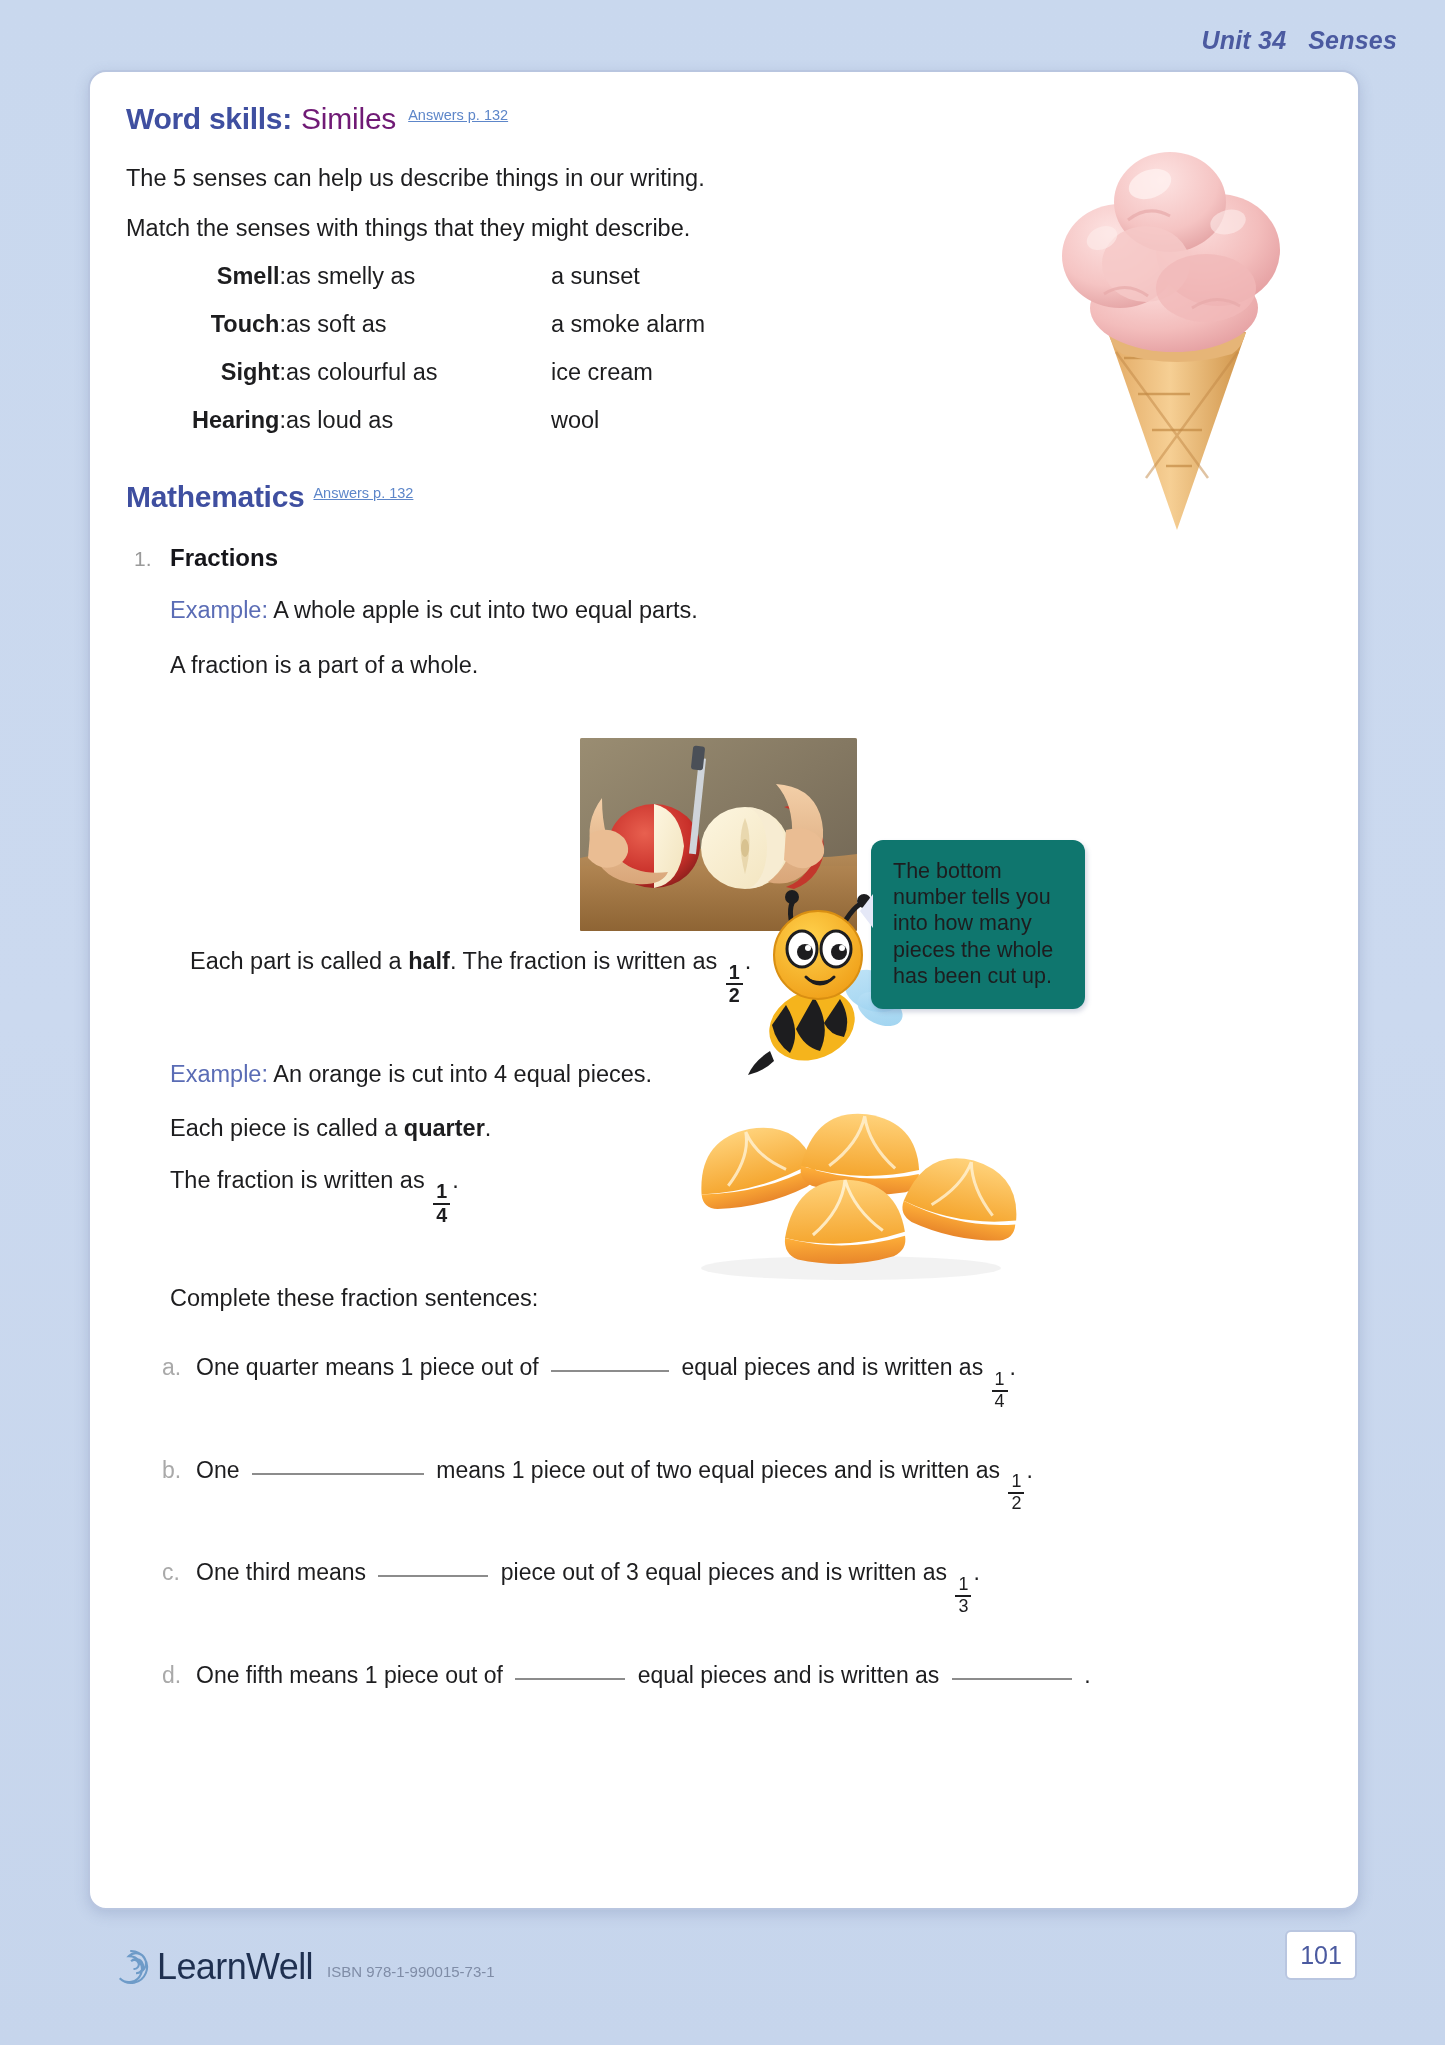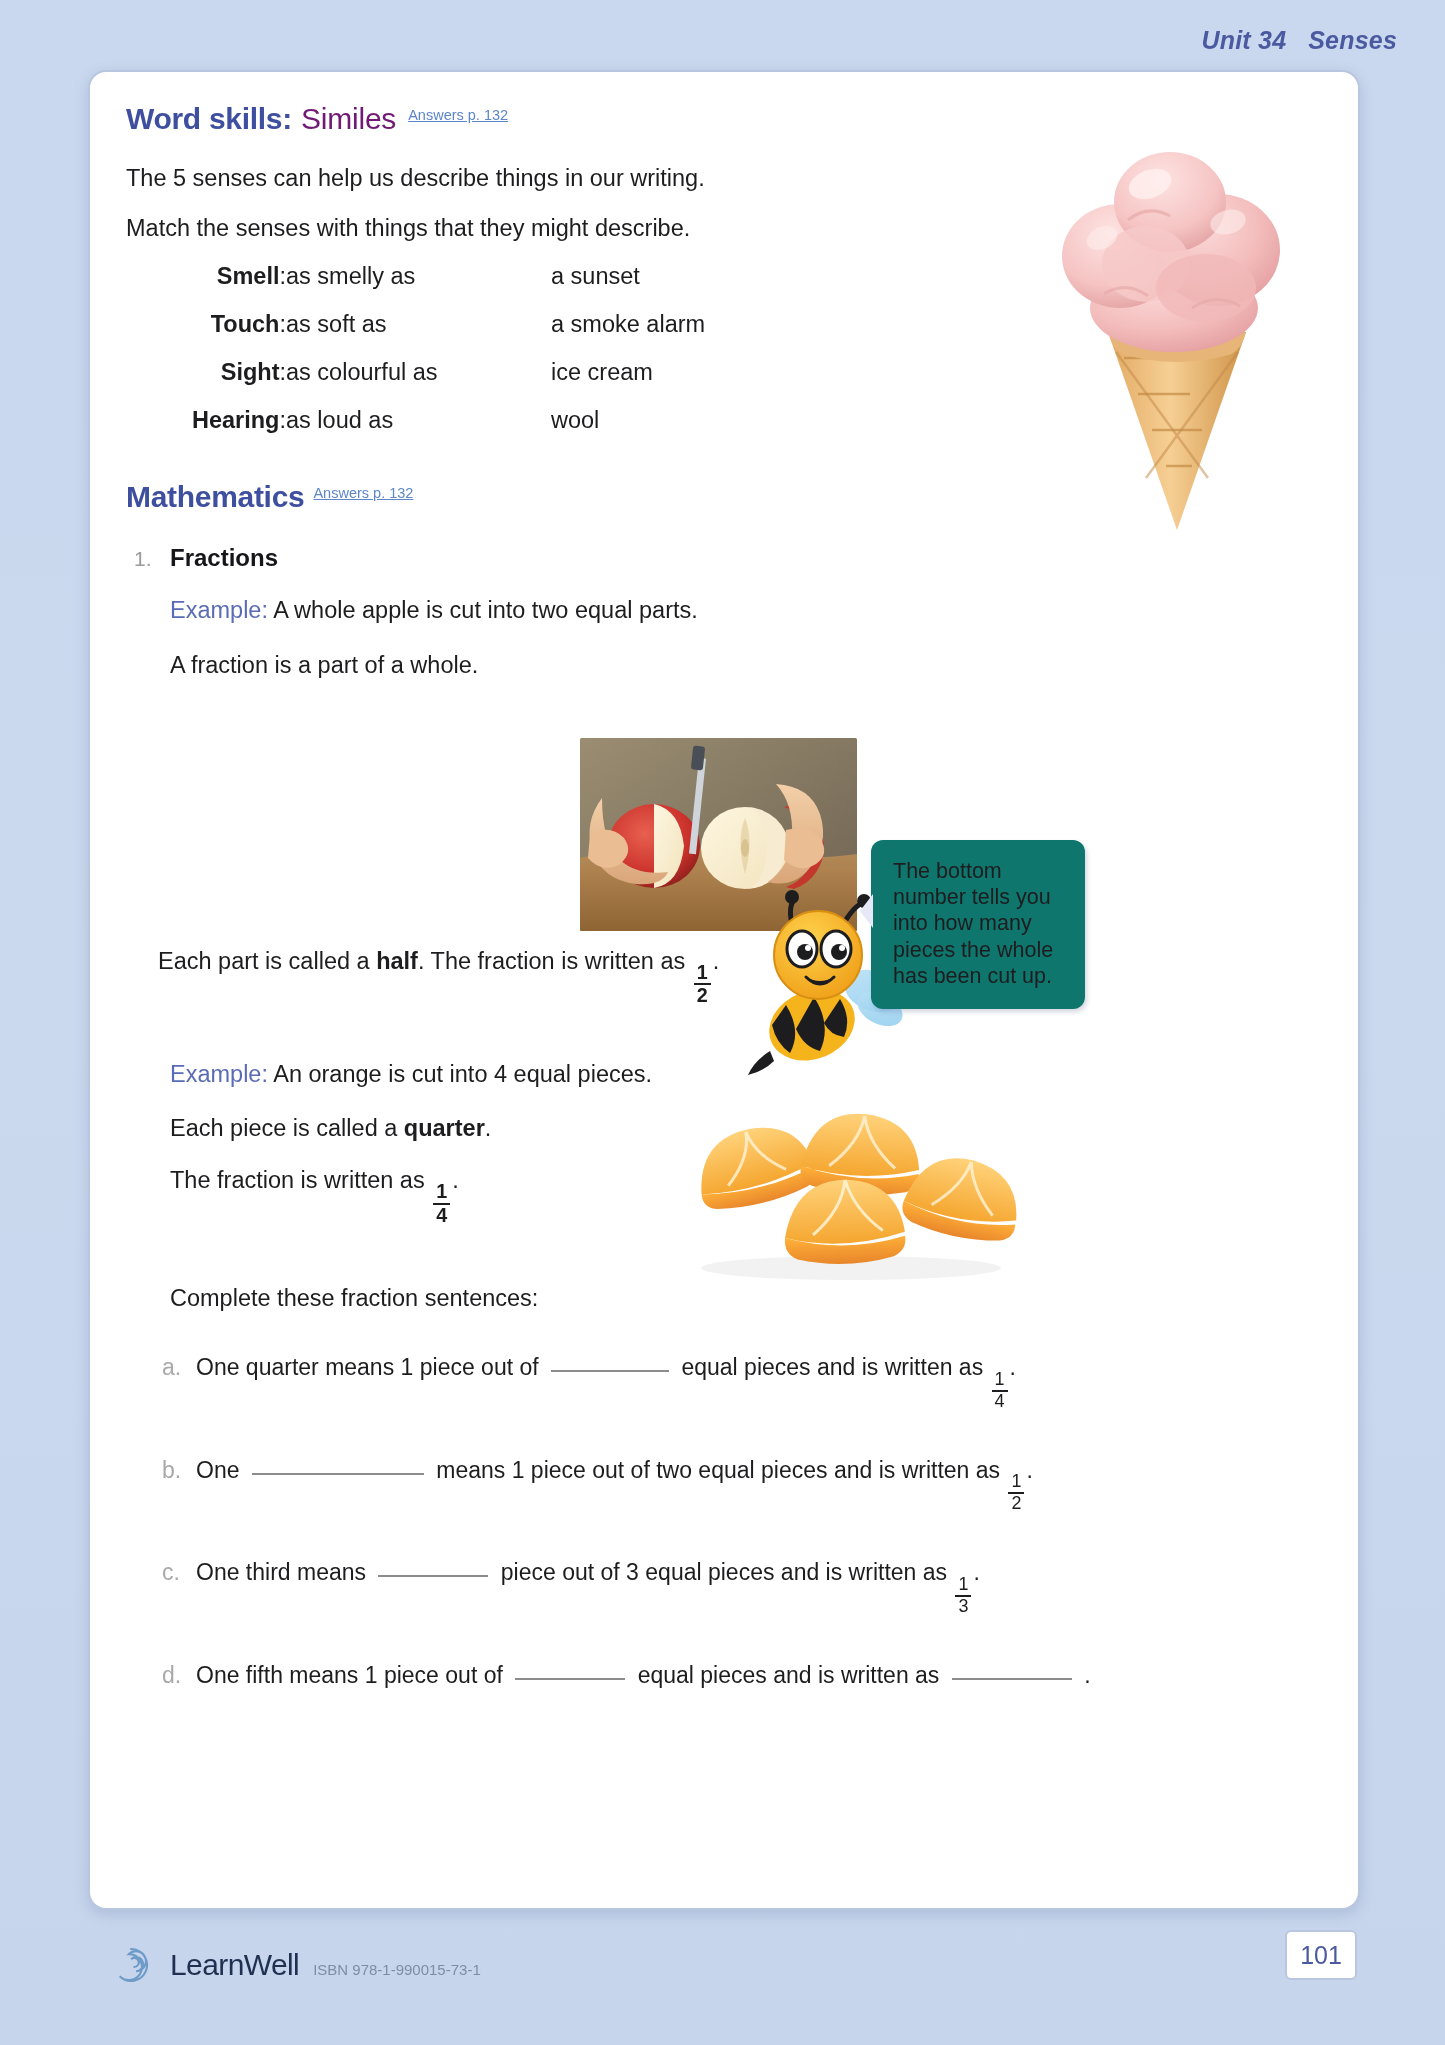--- a/index.html
+++ b/index.html
@@ -222,24 +222,24 @@
   
   .footer-logo {
     position: absolute;
     left: 112px;
     top: 1946px;
     display: flex;
     align-items: center;
   }
   .spiral { width: 38px; height: 38px; }
   .brand {
-    font-size: 30px;
+    font-size: 36px;
     color: #1f3050;
     letter-spacing: -.6px;
-    margin-left: 20px;
+    margin-left: 7px;
   }
   .isbn {
     font-size: 15px;
     color: #7f8ca6;
     margin-left: 14px;
     position: relative;
     top: 4px;
     white-space: nowrap;
   }
   .page-num {
@@ -357,21 +357,21 @@
         <path d="M204 69 a42 42 0 0 1 2 80 l8 2 a44 44 0 0 0 -2 -84 Z" fill="#c3372c"></path>
         <rect x="114" y="20" width="7" height="96" fill="#cfd4da" transform="rotate(6 117 68)"></rect>
         <rect x="112" y="8" width="12" height="24" rx="3" fill="#4a4f57" transform="rotate(6 118 20)"></rect>
         <path d="M22 60 q-18 24 -10 52 q10 30 44 34 q26 2 32 -12 q-30 4 -48 -12 q-18 -18 -18 -62 Z" fill="url(#skinC)"></path>
         <path d="M196 46 q34 2 44 30 q10 32 -12 56 q-16 18 -40 12 q22 -16 24 -44 q2 -34 -16 -54 Z" fill="url(#skinC)"></path>
         <path d="M206 92 q22 -6 34 8 q10 16 -4 26 q-16 10 -32 -4 Z" fill="#eabd93"></path>
         <path d="M10 96 q20 -10 34 4 q10 14 -4 26 q-18 10 -32 -6 Z" fill="#eabd93"></path>
       </svg>
     </div>
 
-    <div class="body-text indent" style="margin-top:268px; margin-left:32px;">
+    <div class="body-text indent" style="margin-top:268px; margin-left:64px;">
       <span>Each part is called a </span><b>half</b><span>. The fraction is written as </span><span class="frac bold">
           <span class="num">1</span>
           <span class="den">2</span>
         </span><span>.</span>
     </div>
 
     <div class="bee">
       <svg width="190" height="190" viewBox="0 0 190 190">
         <defs>
           <radialGradient id="beeHead" cx="40%" cy="32%" r="72%">

